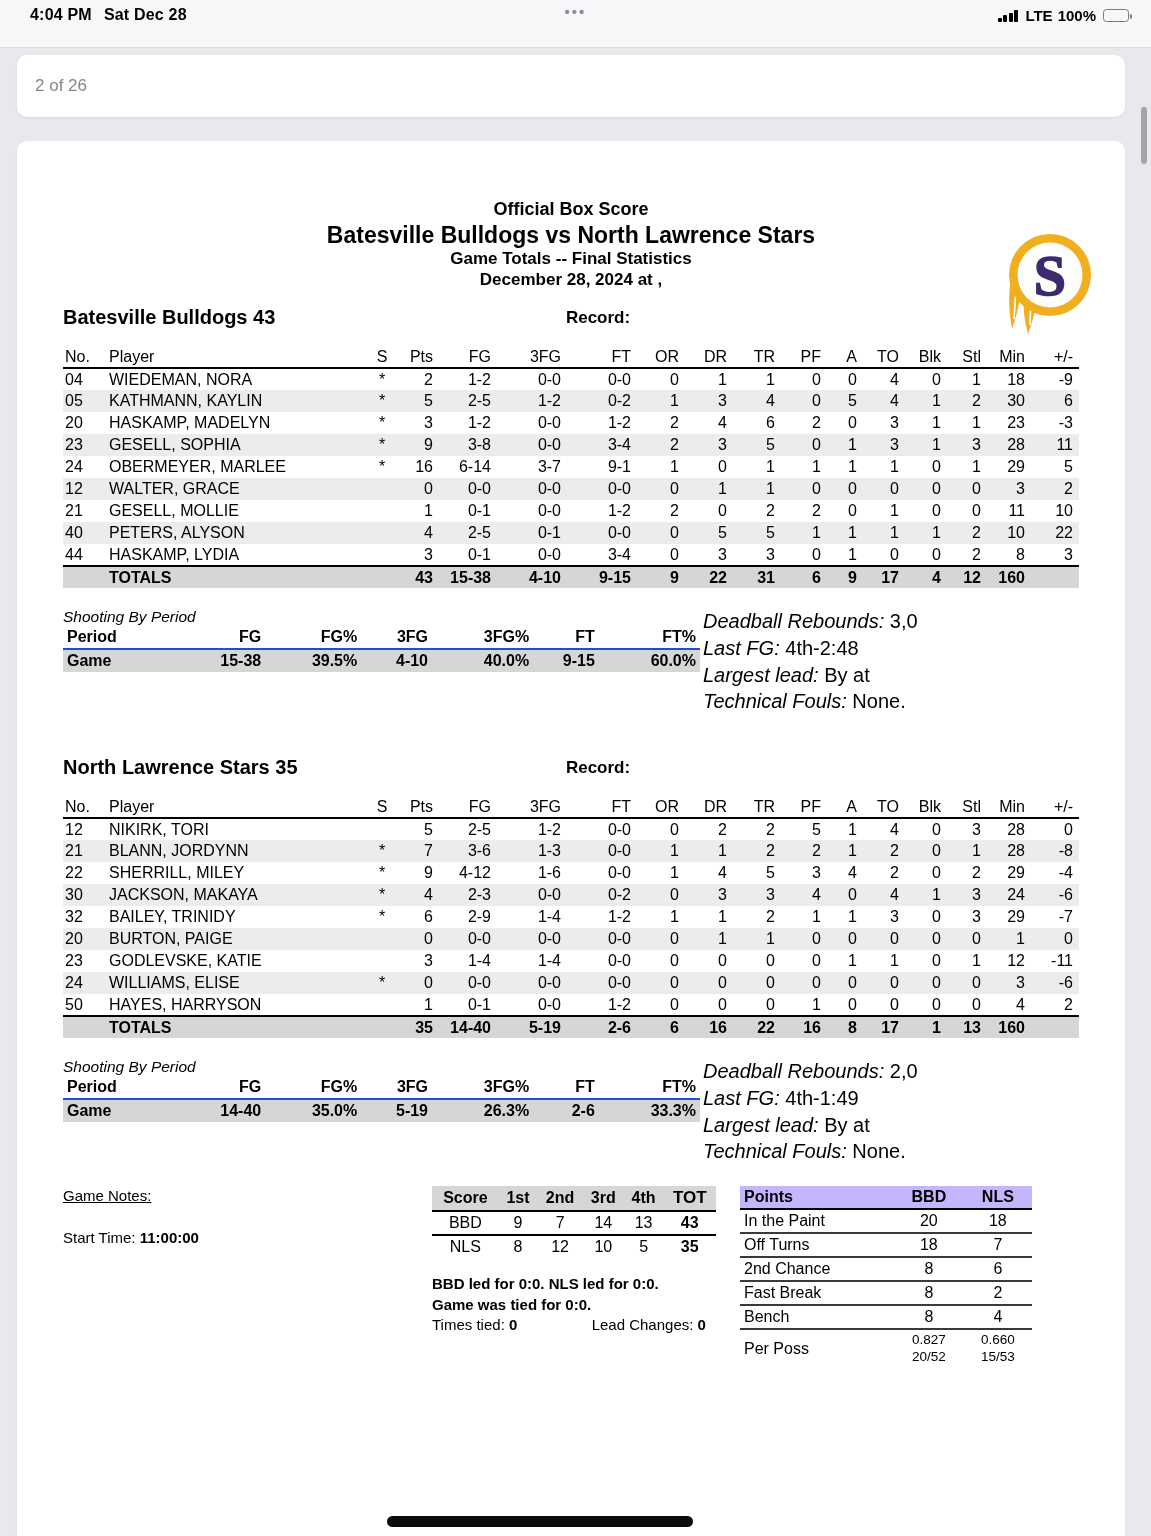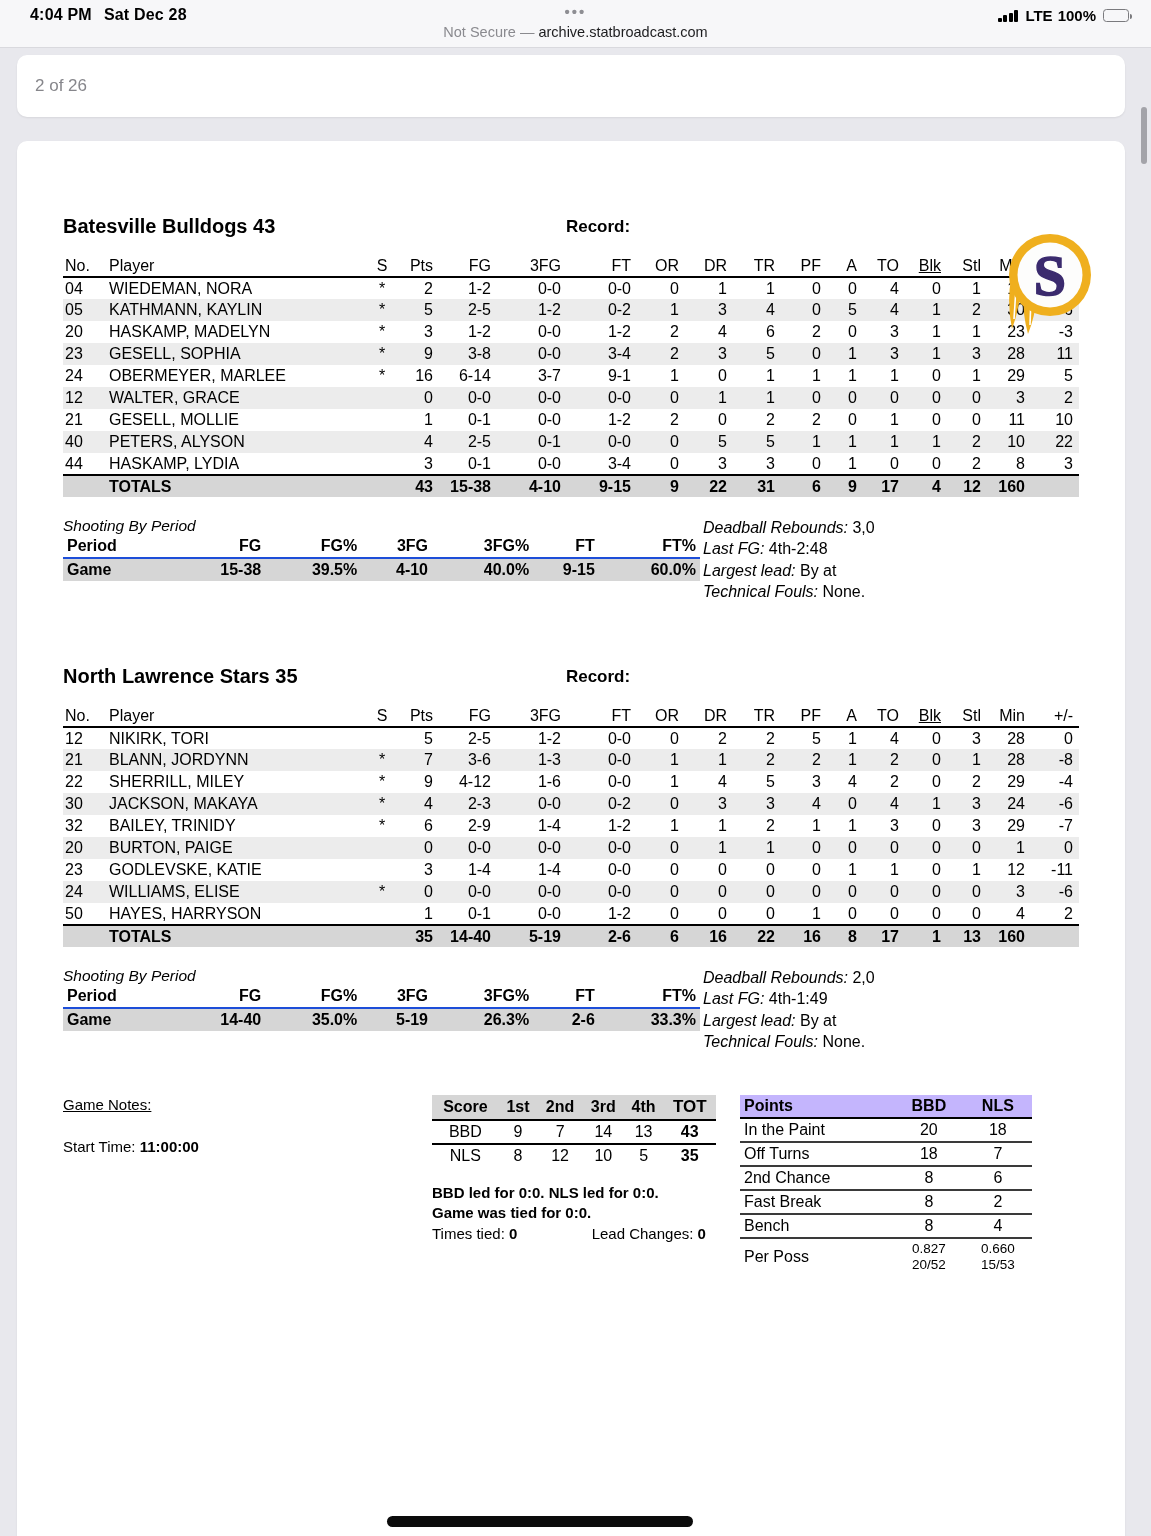--- a/index.html
+++ b/index.html
@@ -55,41 +55,41 @@
   .boxscore th, .boxscore td { padding:1.5px 2px; white-space:nowrap; overflow:hidden; height:22px; }
   .boxscore thead tr { border-bottom:2px solid #000; }
   .boxscore tbody tr:nth-child(even) { background:#ececec; }
   .boxscore tfoot tr { background:#d6d6d6; font-weight:bold; border-top:2px solid #000;margin-left:20px; }
   .boxscore th:nth-child(1){width:44px;} .boxscore th:nth-child(3){width:30px;}
   .boxscore th:nth-child(4){width:42px;} .boxscore th:nth-child(5){width:58px;}
   .boxscore th:nth-child(6){width:70px;} .boxscore th:nth-child(7){width:70px;}
   .boxscore th:nth-child(8){width:48px;} .boxscore th:nth-child(9){width:48px;}
   .boxscore th:nth-child(10){width:48px;} .boxscore th:nth-child(11){width:46px;}
   .boxscore th:nth-child(12){width:36px;} .boxscore th:nth-child(13){width:42px;}
-  .boxscore th:nth-child(14){width:42px;text-decoration:underline;} .boxscore th:nth-child(15){width:40px;}
+  .boxscore th:nth-child(14){width:42px;} .boxscore th:nth-child(15){width:40px;}
   .boxscore th:nth-child(16){width:44px;} .boxscore th:nth-child(17){width:48px;}
   .boxscore th:nth-child(1), .boxscore td:nth-child(1),
   .boxscore th:nth-child(2), .boxscore td:nth-child(2) { text-align:left; }
   .boxscore th:nth-child(3), .boxscore td:nth-child(3) { text-align:center; }
   .boxscore th:nth-child(n+4), .boxscore td:nth-child(n+4) { text-align:right; padding-right:6px; }
 
   
   .shoot-wrap { position:relative; margin-top:20px; min-height:108px; }
   .shoot-caption { font-style:italic; font-size:15.5px; }
   .shooting { width:637px; table-layout:fixed; font-size:16px; font-weight:bold; }
   .shooting th, .shooting td { padding:2px 4px; white-space:nowrap; height:22px; }
   .shooting thead tr { border-bottom:2px solid #1d4ed8; }
   .shooting tbody tr { background:#d6d6d6; }
   .shooting th:nth-child(1){width:130px;} .shooting th:nth-child(2){width:70px;}
   .shooting th:nth-child(3){width:95px;} .shooting th:nth-child(4){width:70px;}
   .shooting th:nth-child(5){width:100px;} .shooting th:nth-child(6){width:65px;}
   .shooting th:nth-child(7){width:100px;}
   .shooting th:first-child, .shooting td:first-child { text-align:left; }
   .shooting th:not(:first-child), .shooting td:not(:first-child) { text-align:right; }
-  .team-notes { position:absolute; left:640px; top:0; width:372px; font-size:16px; line-height:1.33; }
+  .team-notes { position:absolute; left:640px; top:0; width:372px; font-size:20px; line-height:1.33; }
   .nl { font-style:italic; }
 
   .team-row-2 { margin-top:40px; }
 
   
   .bottom-grid { display:flex; margin-top:20px; }
   .gn-col { width:369px; font-size:15px; line-height:1.3; }
   .gn-title { text-decoration:underline; }
   .gn-off-val { font-weight:bold; }
   .gn-start { margin-top:22px; }
@@ -137,31 +137,34 @@
     <span class="signal">
       <i style="height:4px"></i>
         <i style="height:6.5px"></i>
         <i style="height:9px"></i>
         <i style="height:12px"></i>
     </span>
     <span>LTE</span>
     <span>100%</span>
     <span class="battery"><span class="fill"></span><span class="nub"></span></span>
   </div>
-  <div class="url-line">
-    <span class="url-secure">Not Secure — </span><span class="url-domain">archive.statbroadcast.com</span>
-  </div>
 </div>
 
 <div class="pager-card">
   <span class="pager-text">2 of 26</span>
 </div>
 
 <div class="main-card">
 
+  <div class="doc-head">
+    <div class="dh1">Official Box Score</div>
+    <div class="dh2">Batesville Bulldogs vs North Lawrence Stars</div>
+    <div class="dh3">Game Totals -- Final Statistics</div>
+    <div class="dh4">December 28, 2024 at ,</div>
+  </div>
 
   <div class="logo-wrap">
     <svg width="108" height="102" viewBox="0 0 108 102">
       <path d="M37,14 Q18,50 27,96 Q33,80 36,58 Q39,36 37,14 Z" fill="#EFAF1E"></path>
       <path d="M33,24 Q31,55 29,86" stroke="#fff" stroke-width="1.6" fill="none"></path>
       <path d="M48,26 Q32,62 43,101 Q50,84 52,62 Q54,42 48,26 Z" fill="#EFAF1E"></path>
       <path d="M47,36 Q46,66 45,92" stroke="#fff" stroke-width="1.6" fill="none"></path>
       <circle cx="65" cy="42" r="41" fill="#EFAF1E"></circle>
       <circle cx="65" cy="42" r="32.5" fill="#fdfdfc"></circle>
       <text x="65" y="62" text-anchor="middle" font-family="Liberation Serif, serif" font-size="58" font-weight="bold" fill="#3B2B6E" stroke="#3B2B6E" stroke-width="1.5">S</text>

